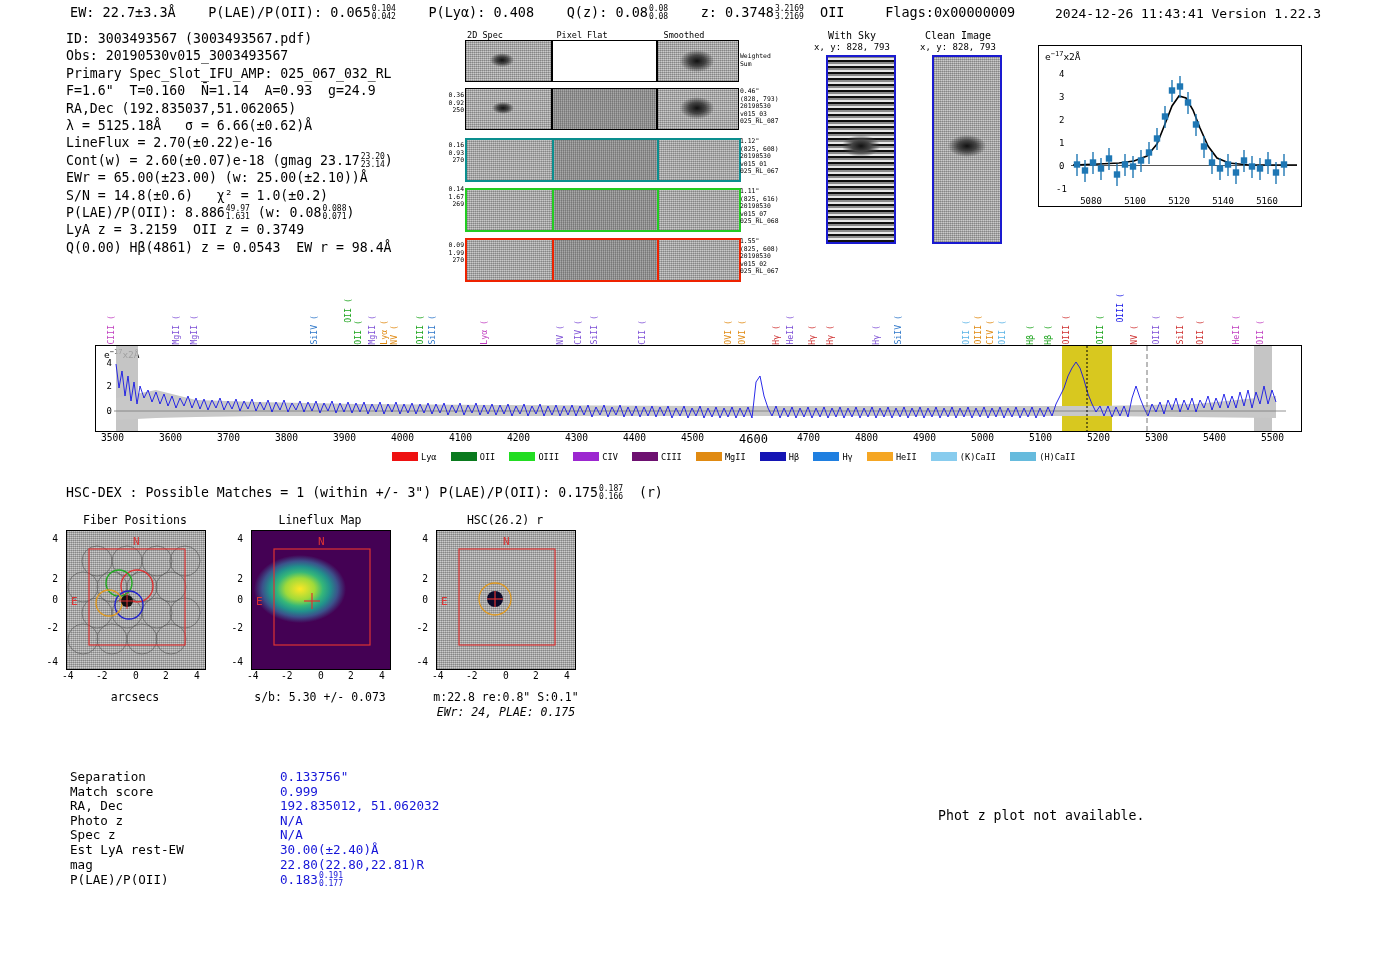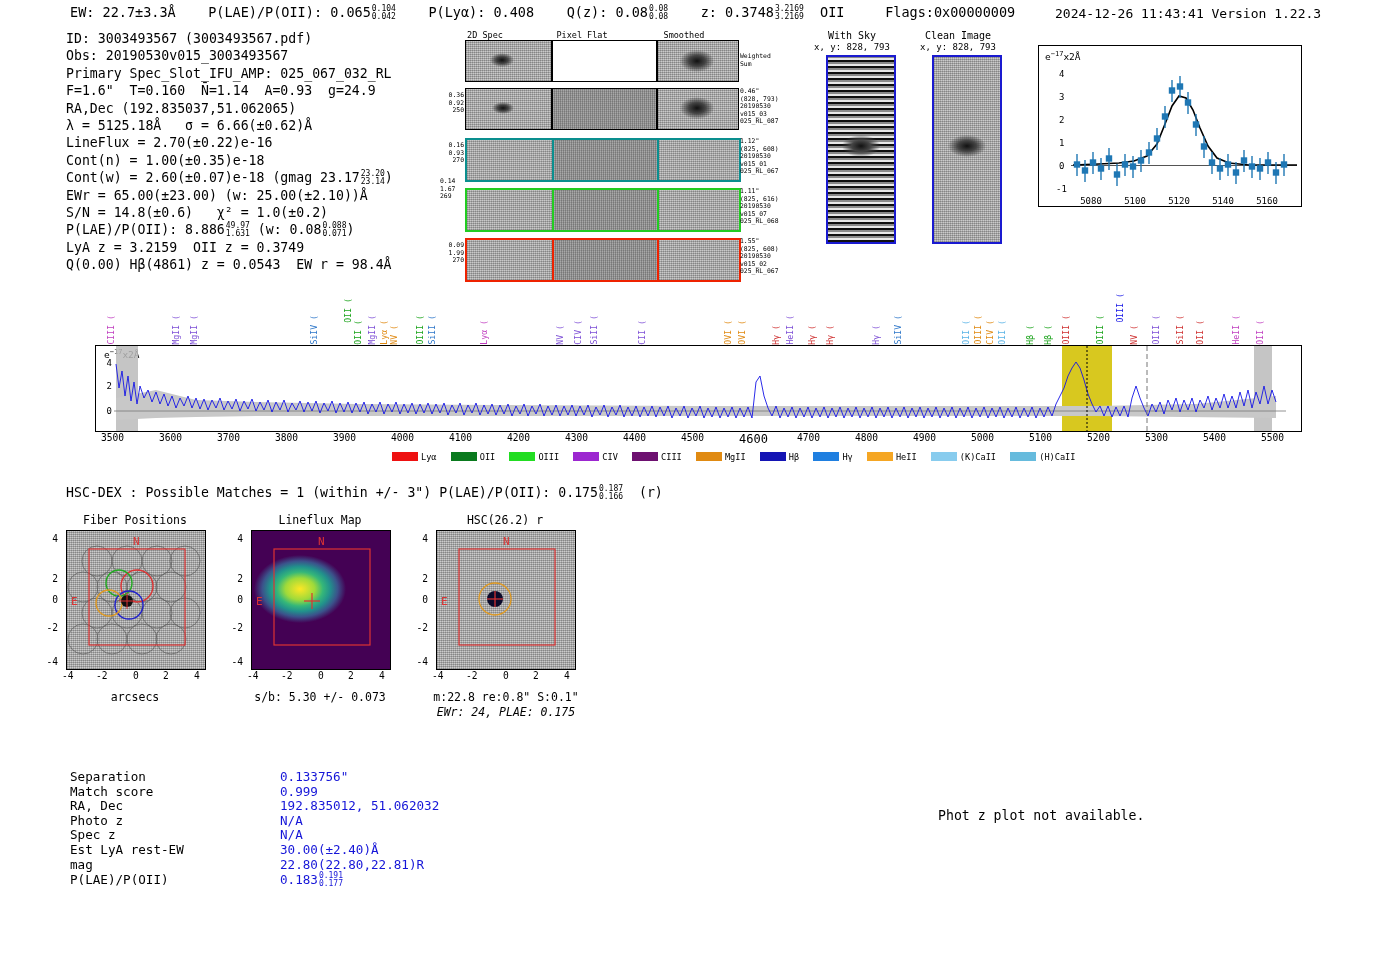--- a/index.html
+++ b/index.html
@@ -75,21 +75,20 @@
 <div class="abs nw" id="datestamp">2024-12-26 11:43:41  Version 1.22.3</div>
 
 <div class="abs" id="info">
   <div class="row">ID: 3003493567 (3003493567.pdf)</div>
   <div class="row">Obs: 20190530v015_3003493567</div>
   <div class="row">Primary Spec_Slot_IFU_AMP: 025_067_032_RL</div>
   <div class="row">F=1.6"  T=0.160  N̄=1.14  A=0.93  g=24.9</div>
   <div class="row">RA,Dec (192.835037,51.062065)</div>
   <div class="row">λ = 5125.18Å   σ = 6.66(±0.62)Å</div>
   <div class="row">LineFlux = 2.70(±0.22)e-16</div>
-  <div class="row">Cont(n) = 1.00(±0.35)e-18</div>
   <div class="row nw"><span>Cont(w) = 2.60(±0.07)e-18 (gmag 23.17</span><span class="fracbox"><span style="display:block">23.20</span><span style="display:block">23.14</span></span><span>)</span></div>
   <div class="row">EWr = 65.00(±23.00) (w: 25.00(±2.10))Å</div>
   <div class="row">S/N = 14.8(±0.6)   χ² = 1.0(±0.2)</div>
   <div class="row nw"><span>P(LAE)/P(OII): 8.886</span><span class="fracbox"><span style="display:block">49.97</span><span style="display:block">1.631</span></span><span>&nbsp;</span><span>(w: 0.08</span><span class="fracbox"><span style="display:block">0.088</span><span style="display:block">0.071</span></span><span>)</span></div>
   <div class="row">LyA z = 3.2159  OII z = 0.3749</div>
   <div class="row">Q(0.00) Hβ(4861) z = 0.0543  EW r = 98.4Å</div>
 </div>
 
 <div class="abs" id="specpanels">
 
@@ -115,21 +114,21 @@
       <div class="blob" style="left:22px;top:8px;width:34px;height:22px;"></div>
     </div>
   <div class="abs tinytxt" style="left:300px;top:58px;width:56px;">0.46"<br>(828, 793)<br>20190530<br>v015_03<br>025_RL_087</div>
 
   <div class="abs tinytxt" style="left:0px;top:112px;width:24px;text-align:right;">0.16<br>0.93<br>270</div>
   <div class="abs bord-teal noise" style="left:25px;top:108px;width:85px;height:40px;"></div>
   <div class="abs bord-teal cutout" style="left:112px;top:108px;width:103px;height:40px;"></div>
   <div class="abs bord-teal noise" style="left:217px;top:108px;width:80px;height:40px;"></div>
   <div class="abs tinytxt" style="left:300px;top:108px;width:56px;">1.12"<br>(825, 608)<br>20190530<br>v015_01<br>025_RL_067</div>
 
-  <div class="abs tinytxt" style="left:0px;top:148px;width:24px;">0.14<br>1.67<br>269</div>
+  <div class="abs tinytxt" style="left:0px;top:156px;width:24px;text-align:right;">0.14<br>1.67<br>269</div>
   <div class="abs bord-green noise" style="left:25px;top:158px;width:85px;height:40px;"></div>
   <div class="abs bord-green cutout" style="left:112px;top:158px;width:103px;height:40px;"></div>
   <div class="abs bord-green noise" style="left:217px;top:158px;width:80px;height:40px;"></div>
   <div class="abs tinytxt" style="left:300px;top:158px;width:56px;">1.11"<br>(825, 616)<br>20190530<br>v015_07<br>025_RL_068</div>
 
   <div class="abs tinytxt" style="left:0px;top:212px;width:24px;text-align:right;">0.09<br>1.99<br>270</div>
   <div class="abs bord-red noise" style="left:25px;top:208px;width:85px;height:40px;"></div>
   <div class="abs bord-red cutout" style="left:112px;top:208px;width:103px;height:40px;"></div>
   <div class="abs bord-red noise" style="left:217px;top:208px;width:80px;height:40px;"></div>
   <div class="abs tinytxt" style="left:300px;top:208px;width:56px;">1.55"<br>(825, 608)<br>20190530<br>v015_02<br>025_RL_067</div>

